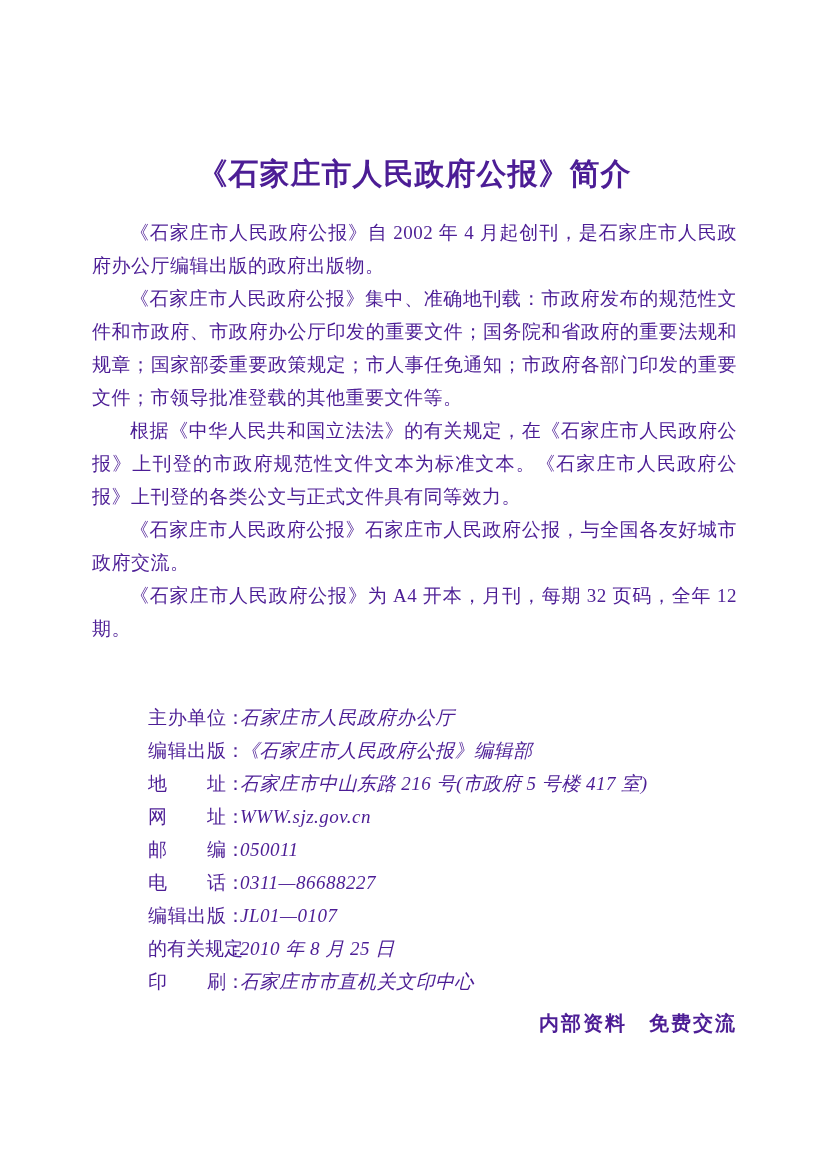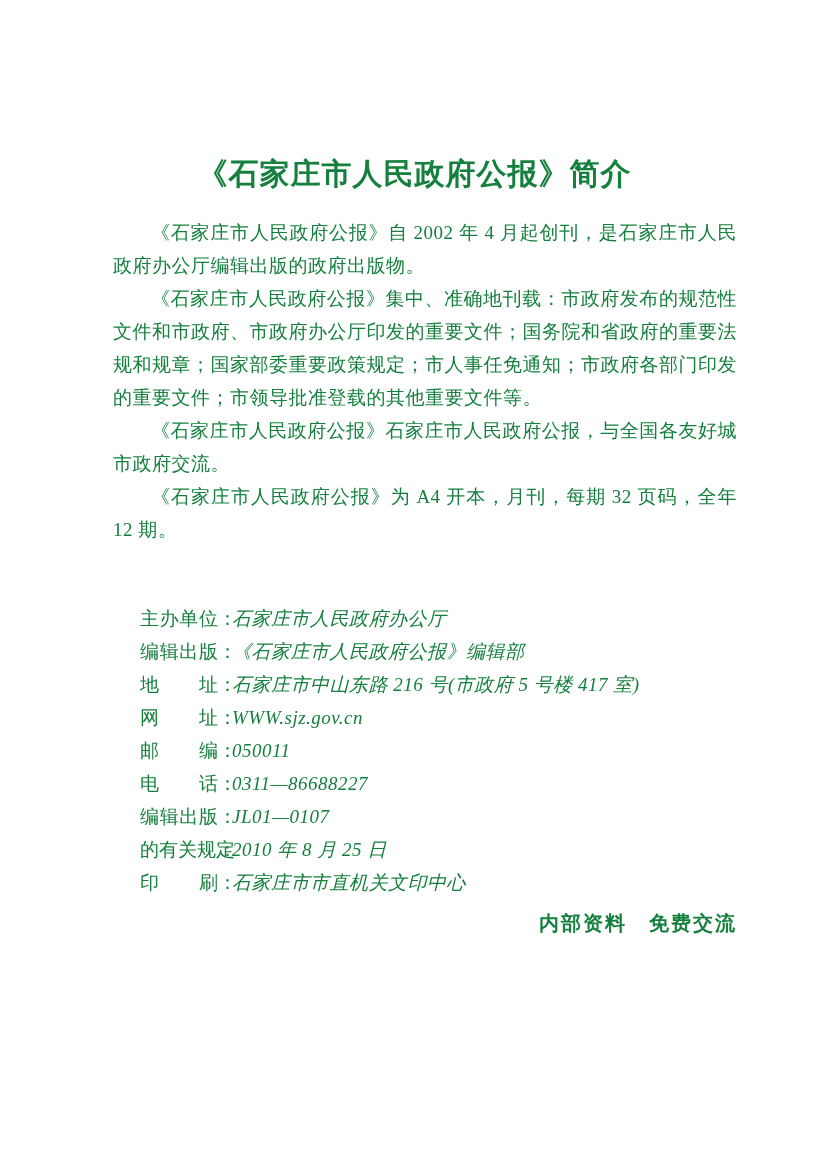--- a/index.html
+++ b/index.html
@@ -6,39 +6,38 @@
     margin: 0;
     padding: 0;
     background: #ffffff;
   }
   .page {
     position: relative;
     width: 826px;
     height: 1169px;
     margin: 0 auto;
     background: #ffffff;
-    color: #15803d;
+    color: #4c1d95;
     box-sizing: border-box;
     padding: 0 89px 0 92px;
     font-family: "Liberation Serif", "DejaVu Serif", serif;
     overflow: hidden;
   }
   .doc-title {
     margin: 0;
     padding-top: 152px;
     font-size: 30px;
     line-height: 44px;
     font-weight: bold;
     text-align: center;
     letter-spacing: 1px;
     white-space: nowrap;
   }
   .body-text {
     margin-top: 20px;
-    margin-left: 21px;
   }
   .body-text p {
     margin: 0;
     font-size: 19px;
     line-height: 33px;
     text-align: justify;
     text-indent: 2em;
     letter-spacing: 0.5px;
   }
   .info-list {
@@ -49,51 +48,53 @@
   .info-row {
     line-height: 33px;
     white-space: nowrap;
   }
   .info-label {
     display: inline-block;
     width: 78px;
     text-align: justify;
     text-align-last: justify;
     vertical-align: bottom;
+    margin-left: 8px;
   }
   .info-sep {
     display: inline-block;
     width: 14px;
     overflow: hidden;
     vertical-align: bottom;
   }
   .info-value {
     letter-spacing: 0.5px;
     font-style: italic;
   }
   .footer-note {
     margin-top: 9px;
     line-height: 33px;
     text-align: right;
-    font-family: Liberation Mono, monospace;
+    font-family: Liberation Sans, sans-serif;
     font-weight: bold;
     font-size: 20px;
     letter-spacing: 2px;
   }
 </style>
 </head>
 <body>
 
 <div class="page">
 
   <h1 class="doc-title">《石家庄市人民政府公报》简介</h1>
 
   <div class="body-text">
     <p>《石家庄市人民政府公报》自 2002 年 4 月起创刊，是石家庄市人民政府办公厅编辑出版的政府出版物。</p>
     <p>《石家庄市人民政府公报》集中、准确地刊载：市政府发布的规范性文件和市政府、市政府办公厅印发的重要文件；国务院和省政府的重要法规和规章；国家部委重要政策规定；市人事任免通知；市政府各部门印发的重要文件；市领导批准登载的其他重要文件等。</p>
+    <p>根据《中华人民共和国立法法》的有关规定，在《石家庄市人民政府公报》上刊登的市政府规范性文件文本为标准文本。《石家庄市人民政府公报》上刊登的各类公文与正式文件具有同等效力。</p>
     <p>《石家庄市人民政府公报》石家庄市人民政府公报，与全国各友好城市政府交流。</p>
     <p>《石家庄市人民政府公报》为 A4 开本，月刊，每期 32 页码，全年 12 期。</p>
   </div>
 
   <div class="info-list">
     <div class="info-row">
       <span class="info-label">主办单位</span><span class="info-sep">：</span><span class="info-value">石家庄市人民政府办公厅</span>
     </div>
     <div class="info-row">
       <span class="info-label">编辑出版</span><span class="info-sep">：</span><span class="info-value">《石家庄市人民政府公报》编辑部</span>

